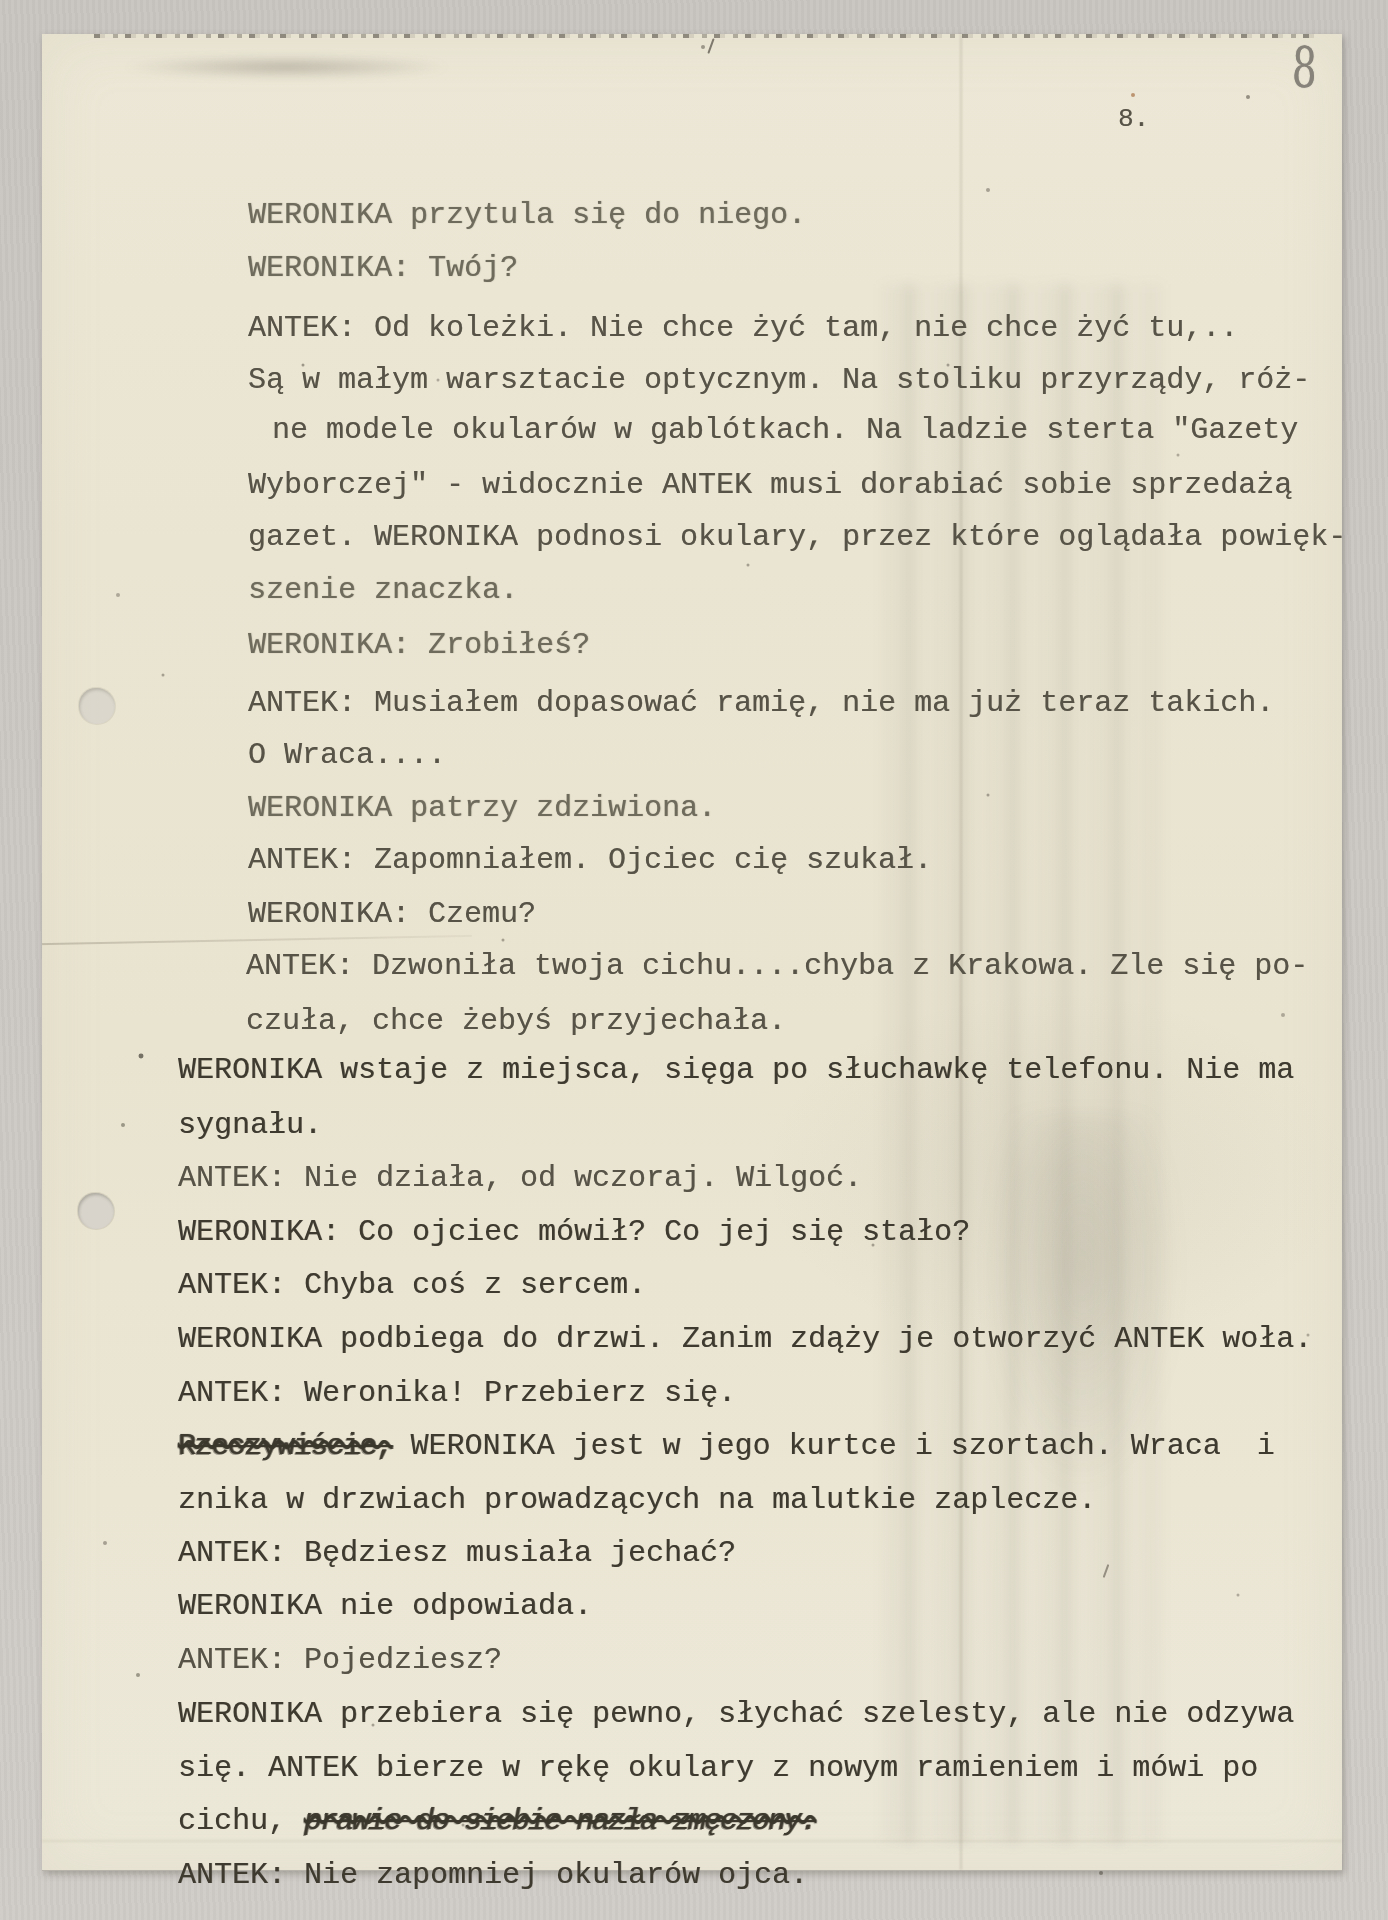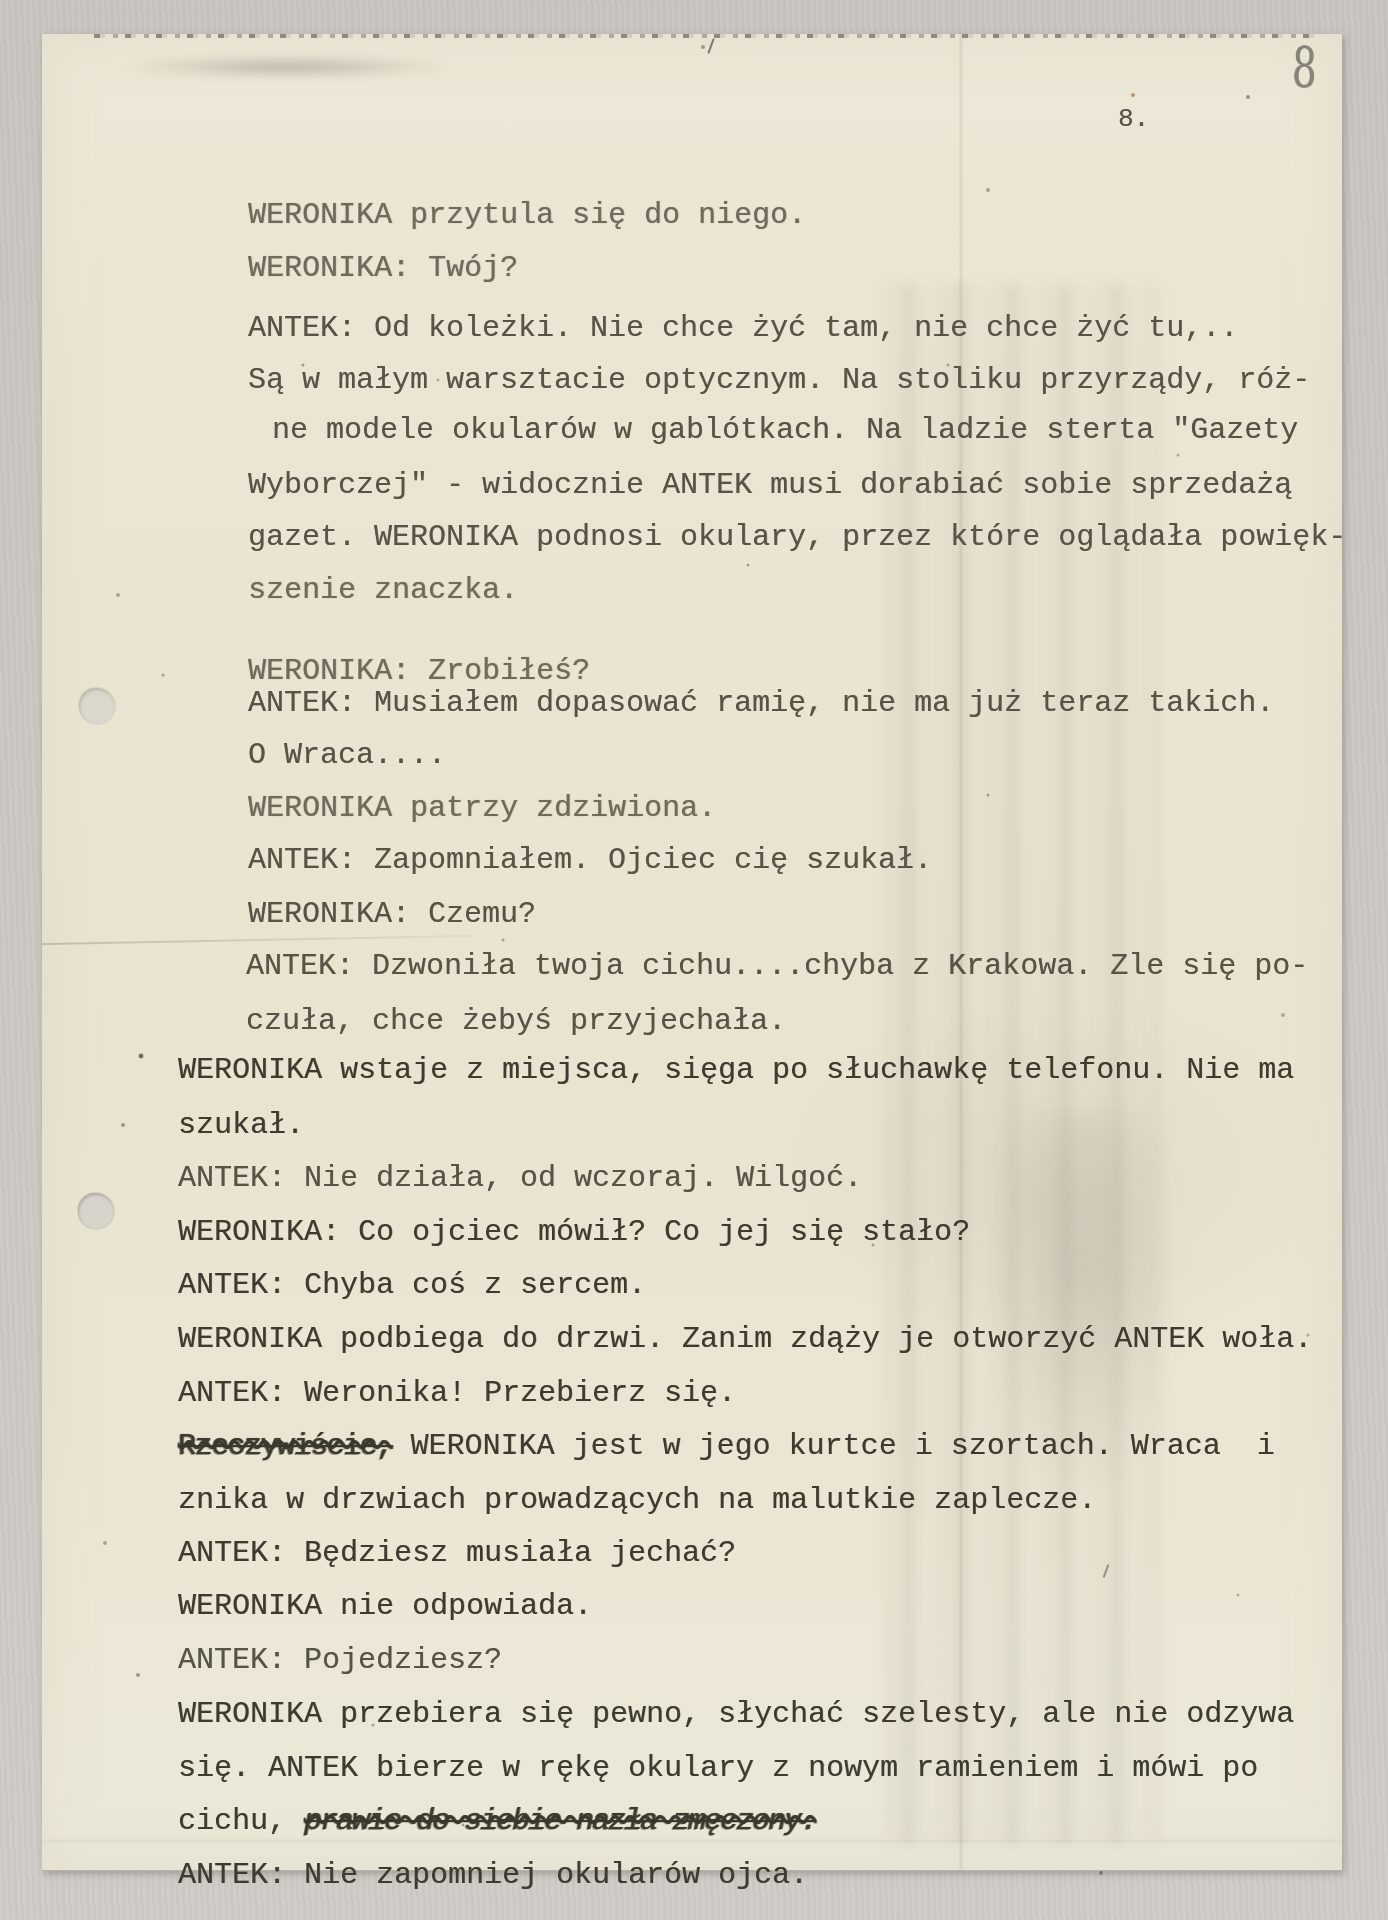--- a/index.html
+++ b/index.html
@@ -148,30 +148,30 @@
 
   <div id="script-text">
       <div class="line light" style="left: 206px; top: 155px;"><span>WERONIKA przytula się do niego.</span></div>
       <div class="line light" style="left: 206px; top: 208px;"><span>WERONIKA: Twój?</span></div>
       <div class="line mid" style="left: 206px; top: 268px;"><span>ANTEK: Od koleżki. Nie chce żyć tam, nie chce żyć tu,..</span></div>
       <div class="line mid" style="left: 206px; top: 320px;"><span>Są w małym warsztacie optycznym. Na stoliku przyrządy, róż-</span></div>
       <div class="line mid" style="left: 206px; top: 370px; margin-left: 24px;"><span>ne modele okularów w gablótkach. Na ladzie sterta "Gazety</span></div>
       <div class="line mid" style="left: 206px; top: 425px;"><span>Wyborczej" - widocznie ANTEK musi dorabiać sobie sprzedażą</span></div>
       <div class="line mid" style="left: 206px; top: 477px;"><span>gazet. WERONIKA podnosi okulary, przez które oglądała powięk-</span></div>
       <div class="line light" style="left: 206px; top: 530px;"><span>szenie znaczka.</span></div>
-      <div class="line light" style="left: 206px; top: 611px;"><span>WERONIKA: Zrobiłeś?</span></div>
+      <div class="line light" style="left: 206px; top: 585px;"><span>WERONIKA: Zrobiłeś?</span></div>
       <div class="line mid" style="left: 206px; top: 643px;"><span>ANTEK: Musiałem dopasować ramię, nie ma już teraz takich.</span></div>
       <div class="line mid" style="left: 206px; top: 695px;"><span>O Wraca....</span></div>
       <div class="line light" style="left: 206px; top: 748px;"><span>WERONIKA patrzy zdziwiona.</span></div>
       <div class="line mid" style="left: 206px; top: 800px;"><span>ANTEK: Zapomniałem. Ojciec cię szukał.</span></div>
       <div class="line mid" style="left: 206px; top: 854px;"><span>WERONIKA: Czemu?</span></div>
       <div class="line mid" style="left: 204px; top: 906px;"><span>ANTEK: Dzwoniła twoja cichu....chyba z Krakowa. Zle się po-</span></div>
       <div class="line mid" style="left: 204px; top: 961px; text-align: center;"><span>czuła, chce żebyś przyjechała.</span></div>
       <div class="line dark" style="left: 136px; top: 1010px;"><span>WERONIKA wstaje z miejsca, sięga po słuchawkę telefonu. Nie ma</span></div>
-      <div class="line dark" style="left: 136px; top: 1065px;"><span>szukał.</span></div>
+      <div class="line dark" style="left: 136px; top: 1065px;"><span>sygnału.</span></div>
       <div class="line mid" style="left: 136px; top: 1118px;"><span>ANTEK: Nie działa, od wczoraj. Wilgoć.</span></div>
       <div class="line dark" style="left: 136px; top: 1172px;"><span>WERONIKA: Co ojciec mówił? Co jej się stało?</span></div>
       <div class="line dark" style="left: 136px; top: 1225px;"><span>ANTEK: Chyba coś z sercem.</span></div>
       <div class="line dark" style="left: 136px; top: 1279px;"><span>WERONIKA podbiega do drzwi. Zanim zdąży je otworzyć ANTEK woła.</span></div>
       <div class="line dark" style="left: 136px; top: 1333px; text-align: right;"><span>ANTEK: Weronika! Przebierz się.</span></div>
       <div class="line dark" style="left: 136px; top: 1386px;"><span class="struck"><span class="struck-inner">Rzeczywiście,</span></span><span> WERONIKA jest w jego kurtce i szortach. Wraca  i</span></div>
       <div class="line dark" style="left: 136px; top: 1440px;"><span>znika w drzwiach prowadzących na malutkie zaplecze.</span></div>
       <div class="line dark" style="left: 136px; top: 1493px;"><span>ANTEK: Będziesz musiała jechać?</span></div>
       <div class="line dark" style="left: 136px; top: 1546px;"><span>WERONIKA nie odpowiada.</span></div>
       <div class="line mid" style="left: 136px; top: 1600px;"><span>ANTEK: Pojedziesz?</span></div>

